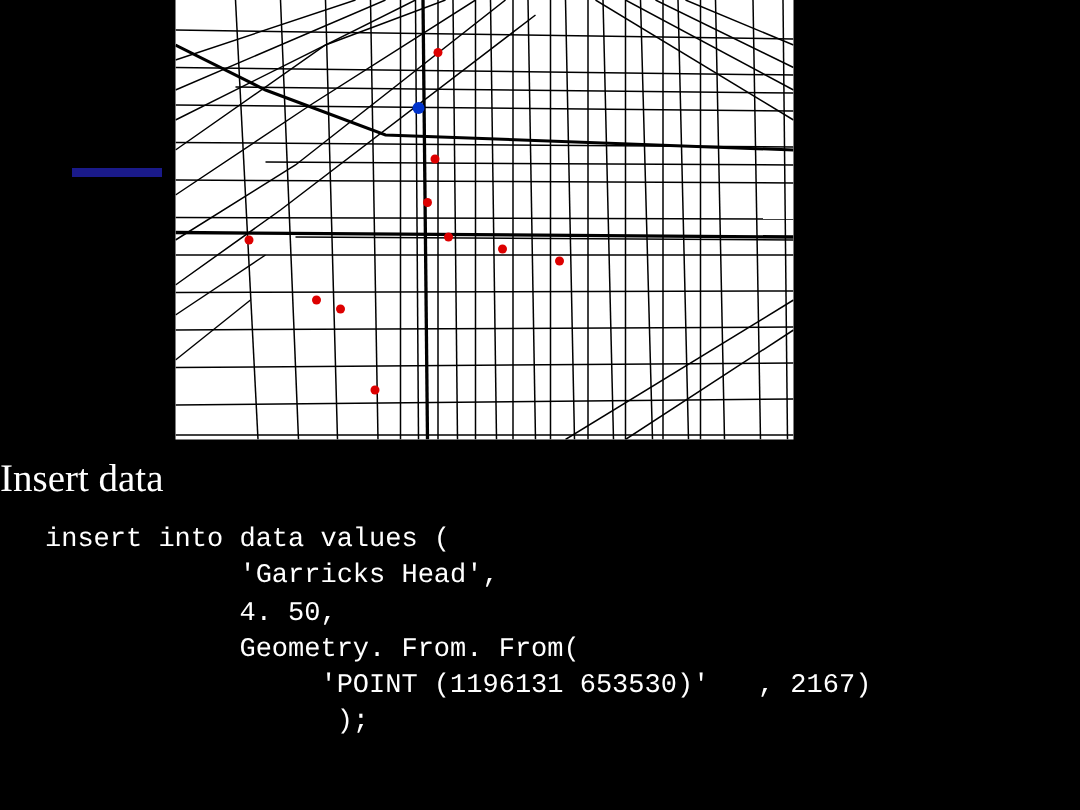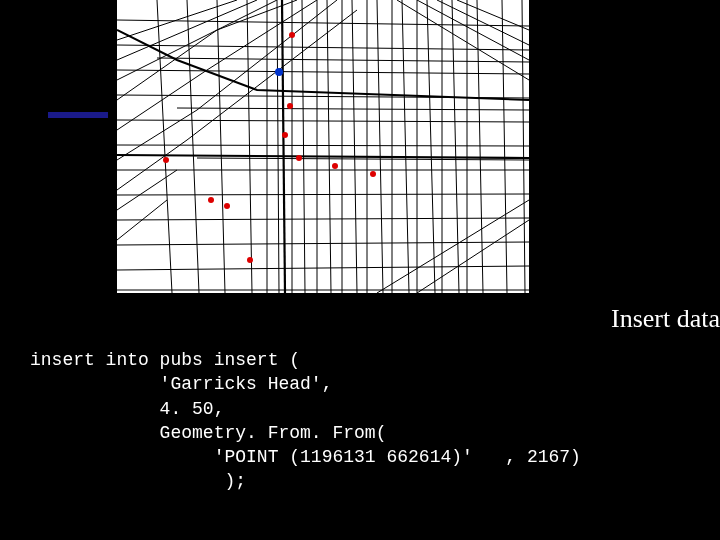--- a/index.html
+++ b/index.html
@@ -26,21 +26,21 @@
     left: 48px;
     top: 112px;
     width: 60px;
     height: 6px;
     background: #1a1a8a;
   }
   .title {
     position: absolute;
     left: 0; right: 0;
     top: 304px;
-    text-align: right;
+    text-align: left;
     font-size: 26px;
     color: #fff;
     font-family: "Times New Roman", serif;
   }
   .code {
     position: absolute;
     left: 30px;
     top: 348px;
     font-family: "Courier New", monospace;
     font-size: 18px;
@@ -134,18 +134,18 @@
         <circle cx="49" cy="160" r="3" class="point-red"></circle>
         <circle cx="94" cy="200" r="3" class="point-red"></circle>
         <circle cx="110" cy="206" r="3" class="point-red"></circle>
         <circle cx="133" cy="260" r="3" class="point-red"></circle>
       </g>
   </svg>
 </div>
 
 <div class="title">Insert data</div>
 
-<div class="code"><span>insert into pubs insert (</span>
+<div class="code"><span>insert into data values (</span>
 <span>            'Garricks Head',</span>
 <span>            4. 50,</span>
 <span>            Geometry. From. From(</span>
-<span>                 'POINT (1196131 662614)'   , 2167)</span>
+<span>                 'POINT (1196131 653530)'   , 2167)</span>
 <span>                  );</span></div>
 
 </body></html>

